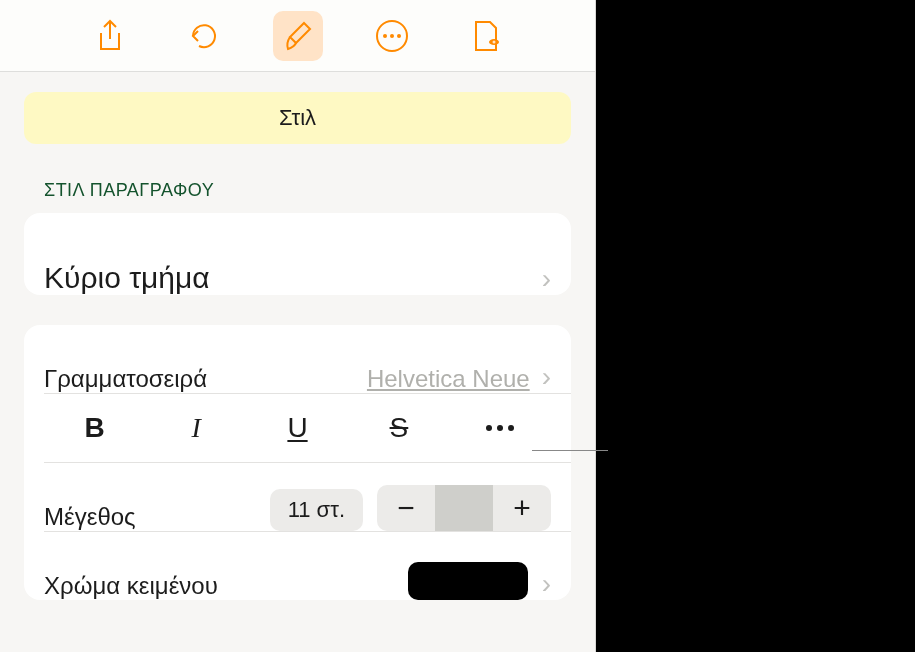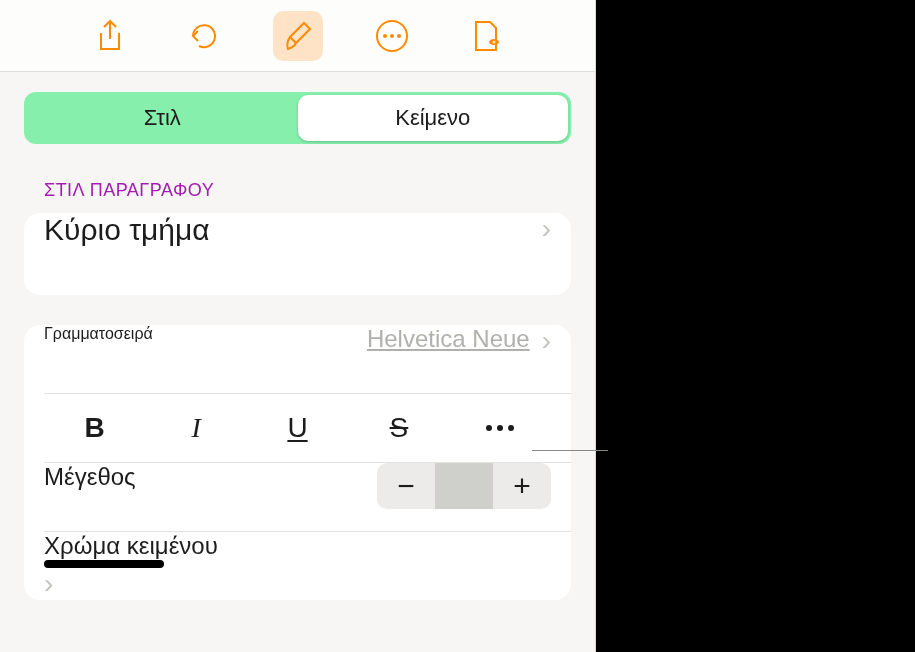--- a/index.html
+++ b/index.html
@@ -36,21 +36,21 @@
     cursor: pointer;
   }
   .tb-btn.active { background: #ffe3c7; }
   .tb-btn svg { stroke: #ff8a00; fill: none; stroke-width: 2; }
   .tb-btn svg .fill { fill: #ff8a00; stroke: none; }
 
   .content { padding: 20px 24px 0 24px; }
 
   .seg {
     display: flex;
-    background: #86efac;
+    background: #fef9c3;
     border-radius: 12px;
     padding: 3px;
     height: 52px;
     margin-bottom: 36px;
   }
   .seg > div {
     flex: 1;
     display: flex; align-items: center; justify-content: center;
     font-size: 22px;
     color: #1c1c1c;
@@ -59,50 +59,50 @@
   }
   .seg > div.sel {
     background: #fff;
     box-shadow: 0 1px 3px rgba(0,0,0,0.2);
     font-weight: 500;
   }
 
   .section-label {
     font-size: 18px;
     letter-spacing: 0.5px;
-    color: #a21caf;
+    color: #14532d;
     margin: 0 0 12px 20px;
     text-transform: uppercase;
   }
 
   .card {
     background: #fff;
     border-radius: 16px;
   }
   .row {
     display: flex;
-    align-items: flex-start;
+    align-items: flex-end;
     padding: 0 20px;
     position: relative;
   }
   .chev {
     color: #c2c2bf;
     font-size: 28px;
   }
   .para-row { height: 82px; }
   .para-title { font-size: 30px; color: #1c1c1c; flex: 1; }
 
   .divider {
     height: 1px;
     background: #e3e2e0;
     margin-left: 20px;
   }
 
   .font-row { height: 68px; }
-  .font-label { font-size: 16px; color: #1c1c1c; flex: 1; }
+  .font-label { font-size: 24px; color: #1c1c1c; flex: 1; }
   .font-value { font-size: 24px; color: #b0b0ac; margin-right: 12px; text-decoration: underline; }
 
   .style-row { height: 68px; display: flex; align-items: center; padding: 0 20px; }
   .style-btn {
     flex: 1;
     display: flex; align-items: center; justify-content: center;
     font-size: 28px;
     color: #1c1c1c;
     cursor: pointer;
   }
@@ -137,21 +137,21 @@
   }
   .stepper > div {
     width: 58px; height: 46px;
     display: flex; align-items: center; justify-content: center;
     font-size: 30px;
     color: #1c1c1c;
     cursor: pointer;
   }
   .stepper-sep { width: 1px; height: 30px; background: #cfcfcb; }
 
-  .color-row { height: 68px; flex-direction: column; }
+  .color-row { height: 68px; }
   .color-label { font-size: 24px; color: #1c1c1c; flex: 1; }
   .swatch {
     width: 120px; height: 38px;
     background: #000;
     border-radius: 10px;
     margin-right: 14px;
     cursor: pointer;
   }
 
   .callout-line {
@@ -201,21 +201,20 @@
         <path class="fill" d="M19 24 a5 3 0 1 0 10 0 a5 3 0 1 0 -10 0"></path>
         <circle cx="24" cy="24" r="1.5" fill="#ffe3c7" stroke="none"></circle>
       </svg>
     </div>
   </div>
 
   <div class="content">
 
     <div class="seg">
       <div>Στιλ</div>
-      <div class="sel">Κείμενο</div>
     </div>
 
     <div class="section-label">ΣΤΙΛ ΠΑΡΑΓΡΑΦΟΥ</div>
     <div class="card" style="margin-bottom:30px;">
       <div class="row para-row">
         <div class="para-title">Κύριο τμήμα</div>
         <div class="chev">›</div>
       </div>
     </div>
 
@@ -238,20 +237,21 @@
             <circle cx="6" cy="6" r="3"></circle>
             <circle cx="17" cy="6" r="3"></circle>
             <circle cx="28" cy="6" r="3"></circle>
           </svg>
         </div>
       </div>
       <div class="divider"></div>
 
       <div class="row size-row">
         <div class="size-label">Μέγεθος</div>
+        <div class="size-chip">11 στ.</div>
         <div class="stepper">
           <div>−</div>
           <div class="stepper-sep"></div>
           <div>+</div>
         </div>
       </div>
       <div class="divider"></div>
 
       <div class="row color-row">
         <div class="color-label">Χρώμα κειμένου</div>

